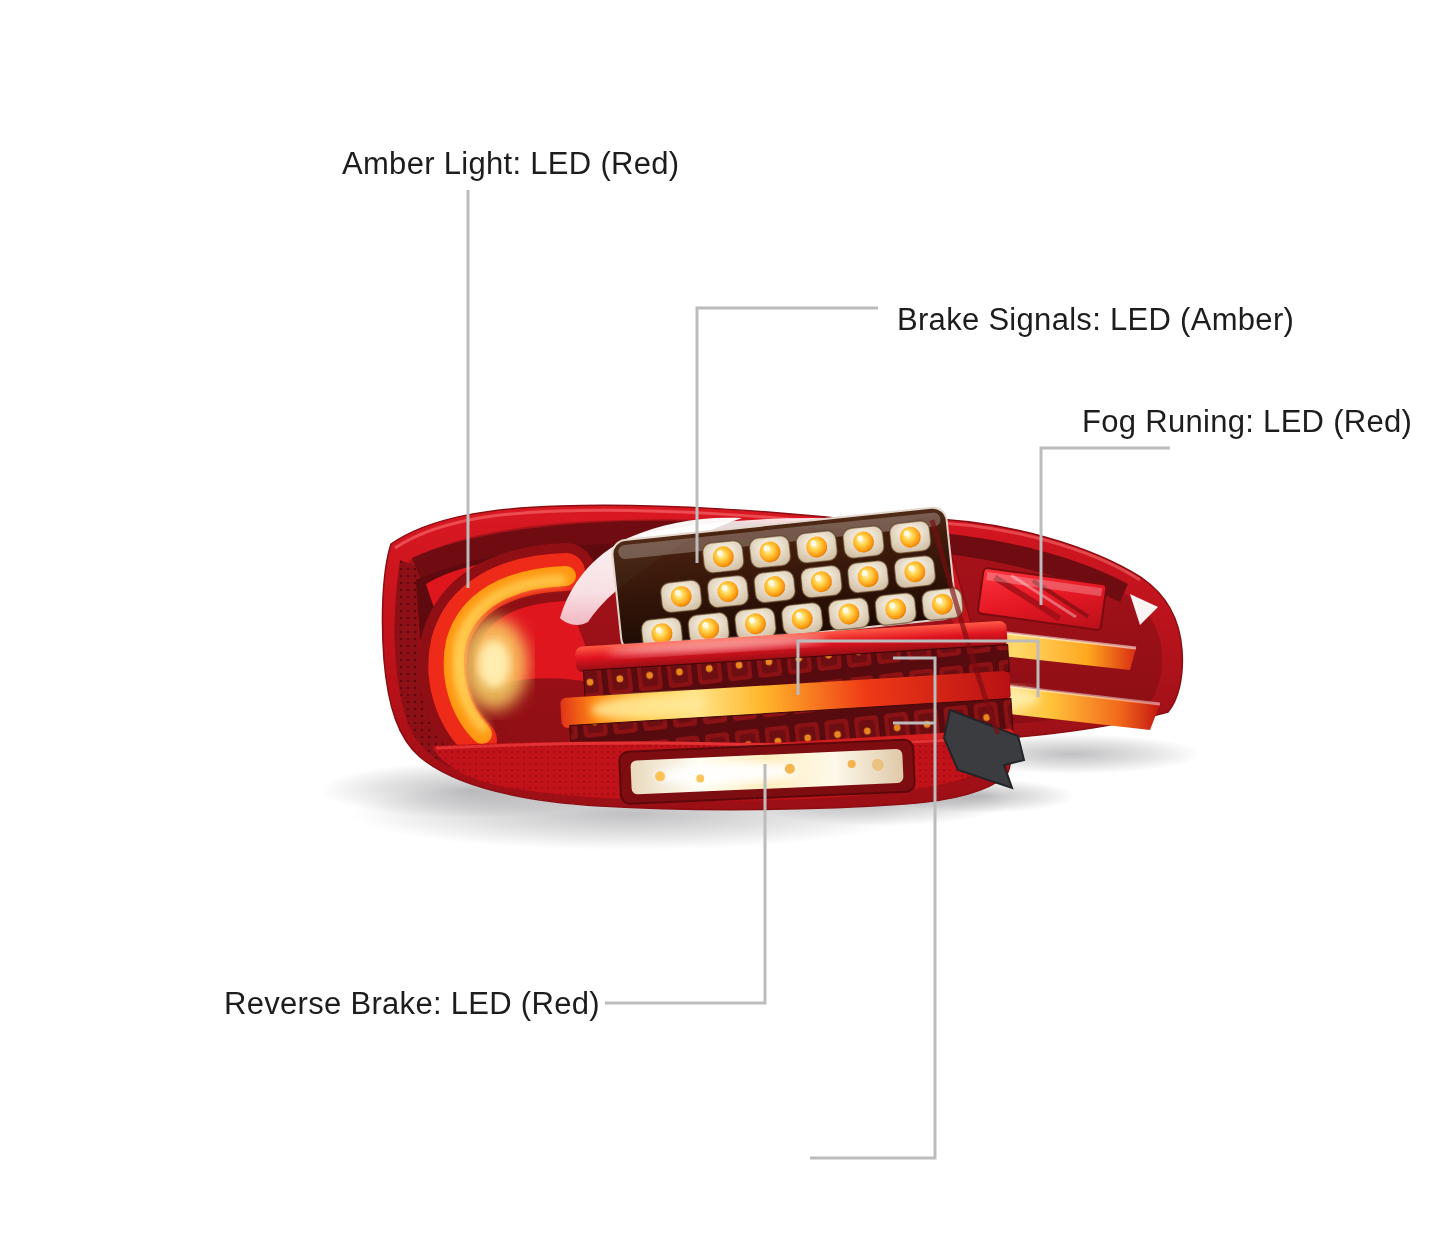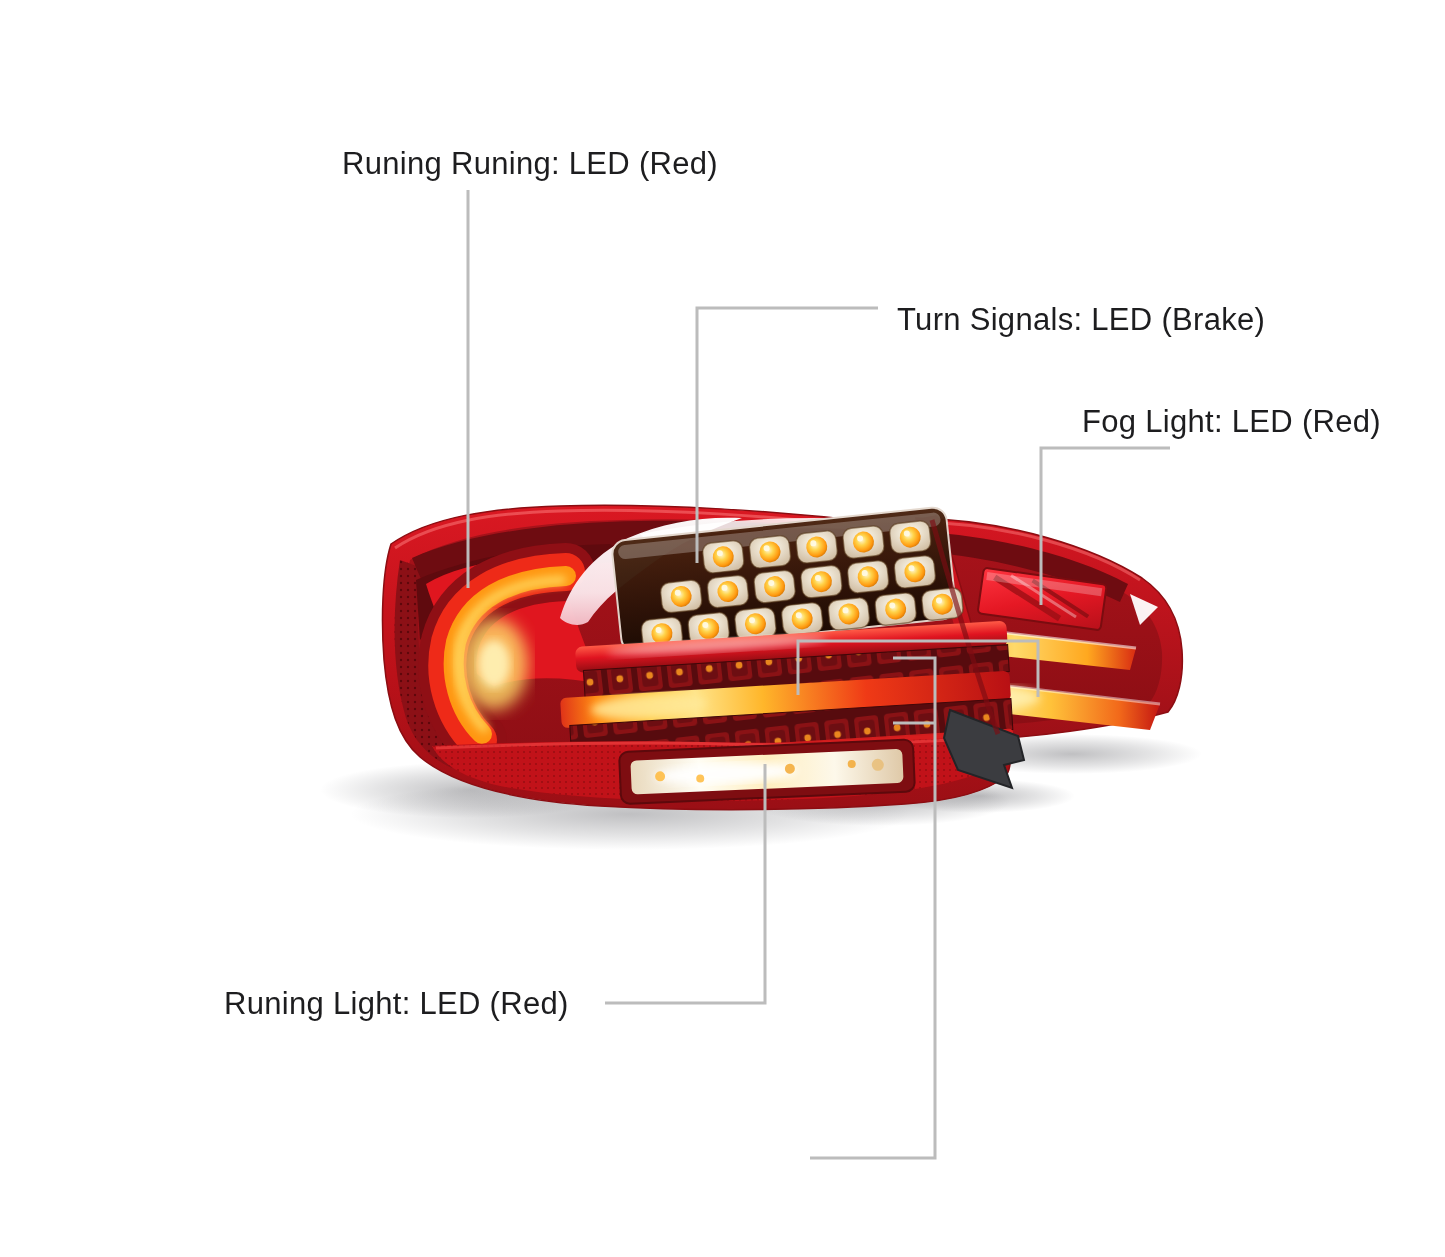--- a/index.html
+++ b/index.html
@@ -296,18 +296,18 @@
     <path d="M 468 190 L 468 588"></path>
     <path d="M 878 308 L 697 308 L 697 563"></path>
     <path d="M 1170 448 L 1041 448 L 1041 605"></path>
     <path d="M 798 695 L 798 641 L 1038 641 L 1038 697"></path>
     <path d="M 605 1003 L 765 1003 L 765 764"></path>
     <path d="M 810 1158 L 935 1158 L 935 658 L 893 658"></path>
     <path d="M 935 723 L 893 723"></path>
   </g>
 </svg>
 
-<div class="callout" style="left:342px;top:146px">Runing Runing: LED (Red)</div>
-<div class="callout" style="left:897px;top:302px">Turn Signals: LED (Brake)</div>
-<div class="callout" style="left:1082px;top:404px">Fog Light: LED (Red)</div>
-<div class="callout" style="left:224px;top:986px">Runing Light: LED (Red)</div>
+<div class="callout" style="left:342px;top:146px">Amber Light: LED (Red)</div>
+<div class="callout" style="left:897px;top:302px">Brake Signals: LED (Amber)</div>
+<div class="callout" style="left:1082px;top:404px">Fog Runing: LED (Red)</div>
+<div class="callout" style="left:224px;top:986px">Reverse Brake: LED (Red)</div>
 
 </div>
 
 </body></html>

